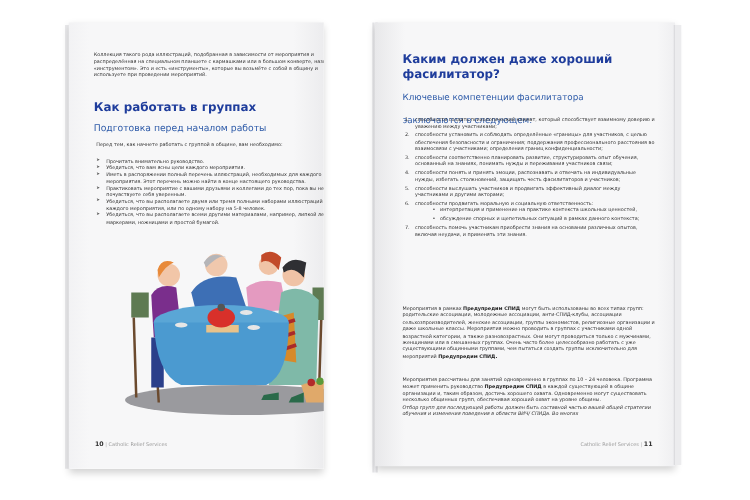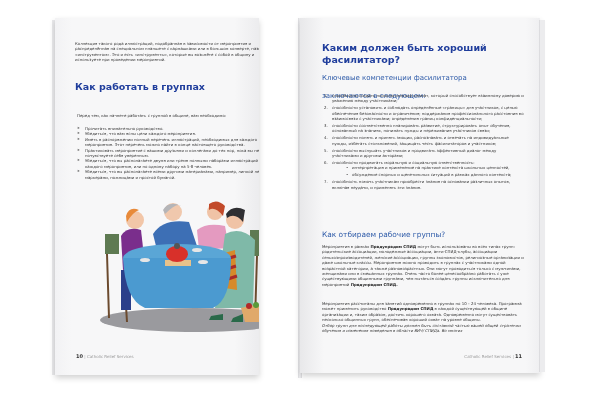--- a/index.html
+++ b/index.html
@@ -38,20 +38,21 @@
   .ital { font-style:italic; }
 </style>
 </head>
 <body>
 
 <div class="edge-left"></div>
 
 <div class="page left">
   <div class="abs body-text" style="left:20px; top:23px; width:205px;">Коллекция такого рода иллюстраций, подобранная в зависимости от мероприятия и распределённая на специальном планшете с кармашками или в большом конверте, называется «инструментом». Это и есть «инструменты», которые вы возьмёте с собой в общину и используете при проведении мероприятий.</div>
   <div class="abs h1" style="left:20px; top:63px; font-size:9.5px;">Как работать в группах</div>
+  <div class="abs h2" style="left:20px; top:80px; font-size:7.4px;">Подготовка перед началом работы</div>
   <div class="abs body-text" style="left:22px; top:95px; width:205px;">Перед тем, как начнете работать с группой в общине, вам необходимо:</div>
   <ul class="abs bul body-text" style="left:22px; top:108px; width:200px;">
     <li>Прочитать внимательно руководство.</li>
     <li>Убедиться, что вам ясны цели каждого мероприятия.</li>
     <li>Иметь в распоряжении полный перечень иллюстраций, необходимых для каждого мероприятия. Этот перечень можно найти в конце настоящего руководства.</li>
     <li>Практиковать мероприятие с вашими друзьями и коллегами до тех пор, пока вы не почувствуете себя уверенным.</li>
     <li>Убедиться, что вы располагаете двумя или тремя полными наборами иллюстраций для каждого мероприятия, или по одному набору на 5-8 человек.</li>
     <li>Убедиться, что вы располагаете всеми другими материалами, например, липкой лентой, маркерами, ножницами и простой бумагой.</li>
   </ul>
 
@@ -107,37 +108,36 @@
   <div class="abs footer" style="left:21px; top:335px;">
     <b>10</b>
     <span style="color:#aaa;"> | </span>
     <span>Catholic Relief Services</span>
   </div>
 </div>
 
 <div class="spine"></div>
 
 <div class="page right">
-  <div class="abs h1" style="left:22px; top:24px; width:200px; font-size:9.5px; line-height:12px;">Каким должен быть хороший фасилитатор?</div>
+  <div class="abs h1" style="left:22px; top:24px; width:200px; font-size:9.5px; line-height:12px;">Каким должен даже хороший фасилитатор?</div>
   <div class="abs h2" style="left:22px; top:51px; width:190px; font-size:7px; line-height:18px;">Ключевые компетенции фасилитатора заключаются в следующем:</div>
   <ol class="abs num body-text" style="left:24px; top:75px; width:200px;">
     <li><span class="n">1.</span><span>способности создать психологический климат, который способствует взаимному доверию и уважению между участниками;</span></li>
     <li><span class="n">2.</span><span>способности установить и соблюдать определённые «границы» для участников, с целью обеспечения безопасности и ограничения; поддержания профессионального расстояния во взаимосвязи с участниками; определения границ конфиденциальности;</span></li>
     <li><span class="n">3.</span><span>способности соответственно планировать развитие, структурировать опыт обучения, основанный на знаниях, понимать нужды и переживания участников связи;</span></li>
     <li><span class="n">4.</span><span>способности понять и принять эмоции, распознавать и отвечать на индивидуальные нужды, избегать столкновений, защищать честь фасилитаторов и участников;</span></li>
     <li><span class="n">5.</span><span>способности выслушать участников и продвигать эффективный диалог между участниками и другими акторами;</span></li>
     <li><span class="n">6.</span><span>способности продвигать моральную и социальную ответственность:</span>
       <ul class="dots">
         <li>интерпретация и применение на практике контекста школьных ценностей,</li>
         <li>обсуждение спорных и щепетильных ситуаций в рамках данного контекста;</li>
       </ul>
     </li>
     <li><span class="n">7.</span><span>способность помочь участникам приобрести знания на основании различных опытов, включая неудачи, и применять эти знания.</span></li>
   </ol>
-  <div class="abs h2" style="left:22px; top:212px; font-size:7.4px;">Как отбираем рабочие группы?</div>
   <div class="abs body-text" style="left:22px; top:226px; width:202px;">
     <span>Мероприятия в рамках </span><span class="bold">Предупредим СПИД</span><span> могут быть использованы во всех типах групп: родительские ассоциации, молодежные ассоциации, анти-СПИД-клубы, ассоциации сельхозпроизводителей, женские ассоциации, группы экономистов, религиозные организации и даже школьные классы. Мероприятия можно проводить в группах с участниками одной возрастной категории, а также разновозрастных. Они могут проводиться только с мужчинами, женщинами или в смешанных группах. Очень часто более целесообразно работать с уже существующими общинными группами, чем пытаться создать группы исключительно для мероприятий </span><span class="bold">Предупредим СПИД.</span>
   </div>
   <div class="abs body-text" style="left:22px; top:283px; width:202px;">
     <span>Мероприятия рассчитаны для занятий одновременно в группах по 10 – 24 человека. Программа может применить руководство </span><span class="bold">Предупредим СПИД</span><span> в каждой существующей в общине организации и, таким образом, достичь хорошего охвата. Одновременно могут существовать несколько общинных групп, обеспечивая хороший охват на уровне общины.</span>
   </div>
   <div class="abs body-text ital" style="left:22px; top:305px; width:202px;">Отбор групп для последующей работы должен быть составной частью вашей общей стратегии обучения и изменения поведения в области ВИЧ/ СПИДа. Во многих</div>
   <div class="abs footer" style="right:18px; top:335px;">
     <span>Catholic Relief Services</span>
     <span style="color:#aaa;"> | </span>

